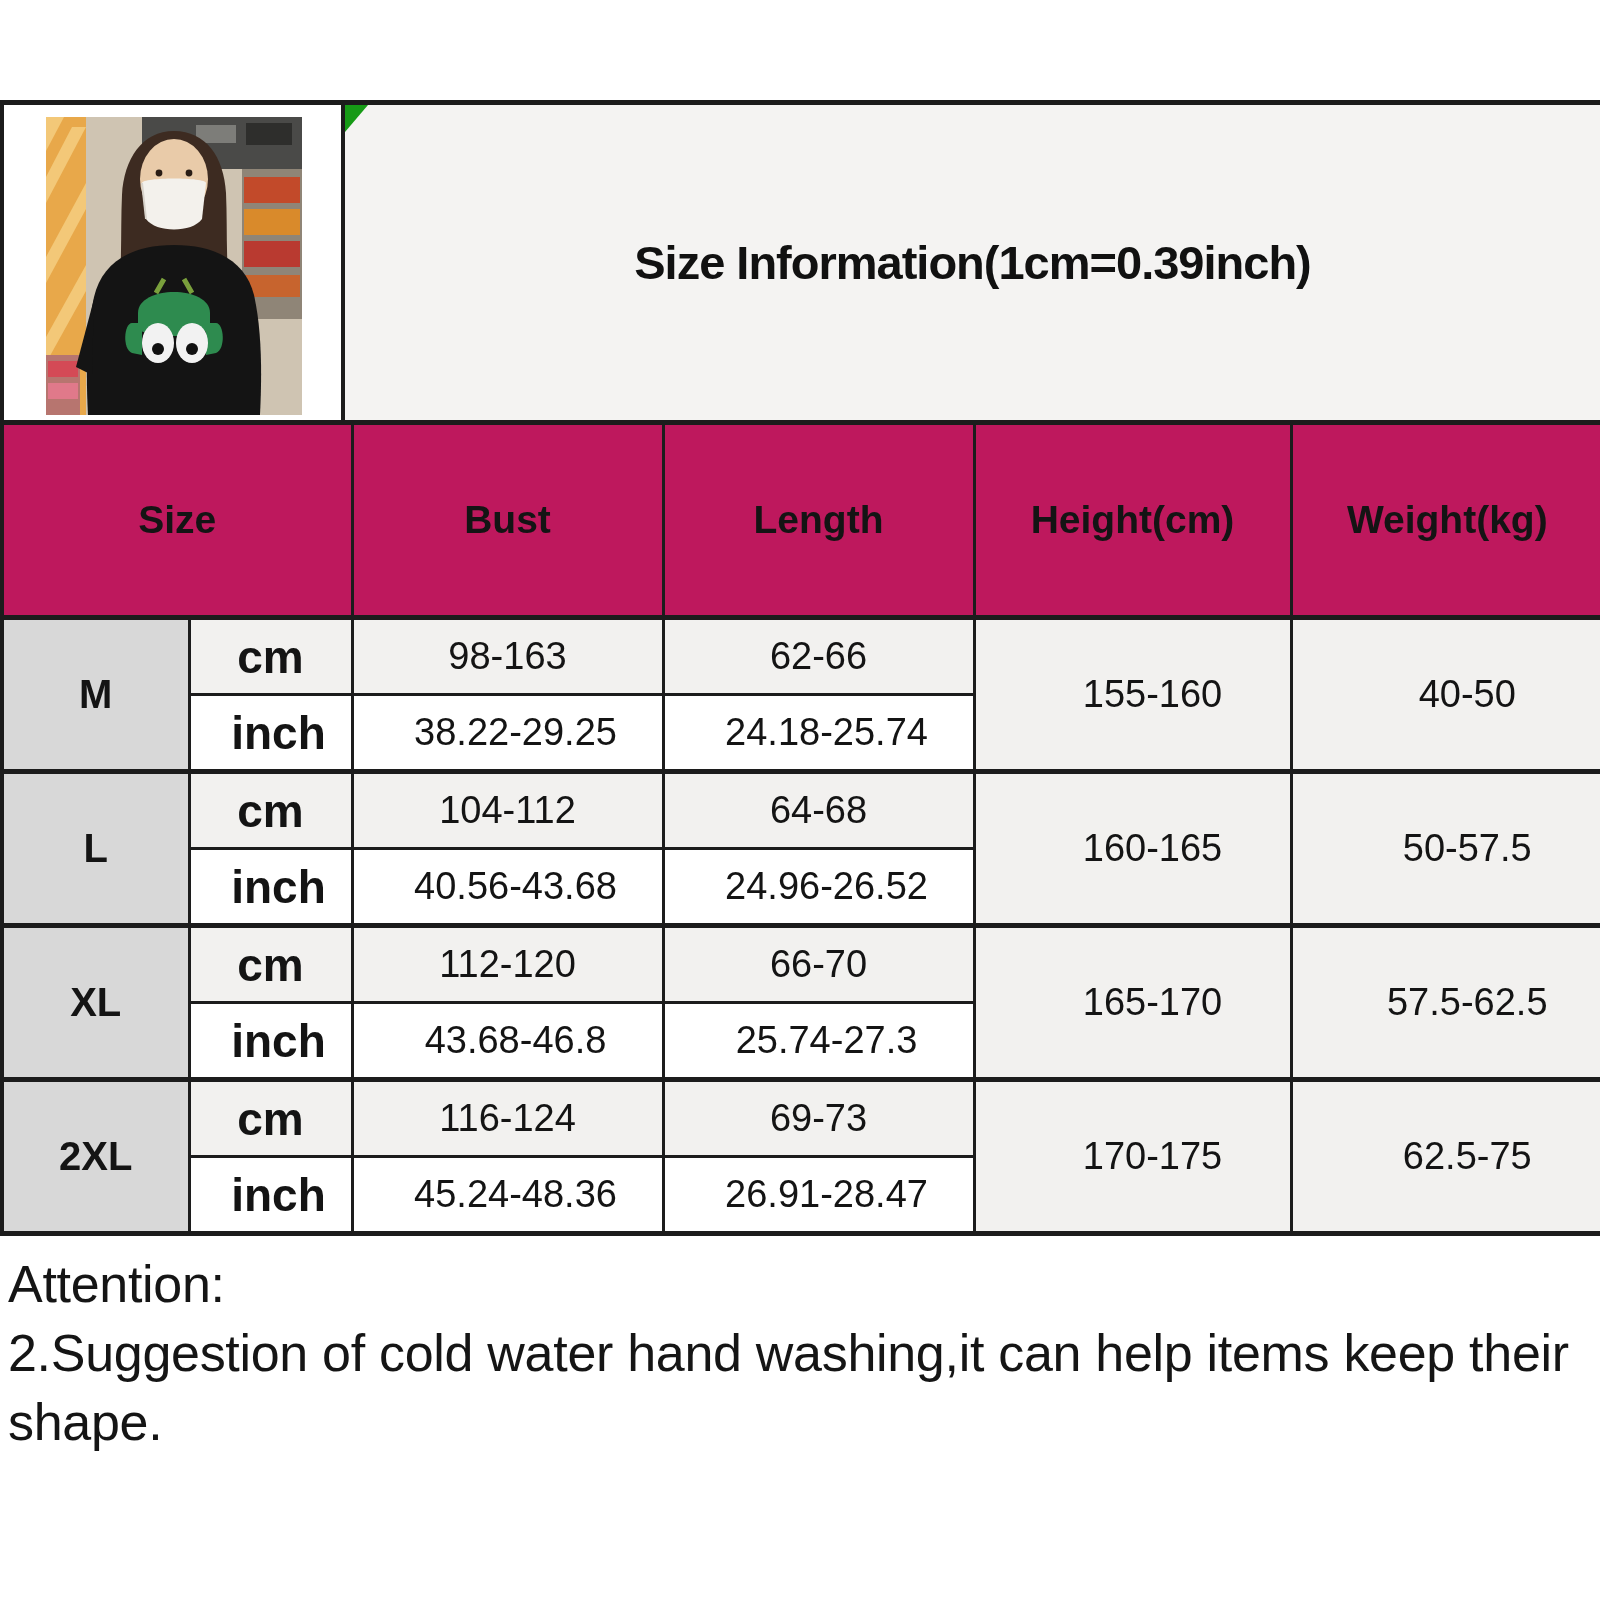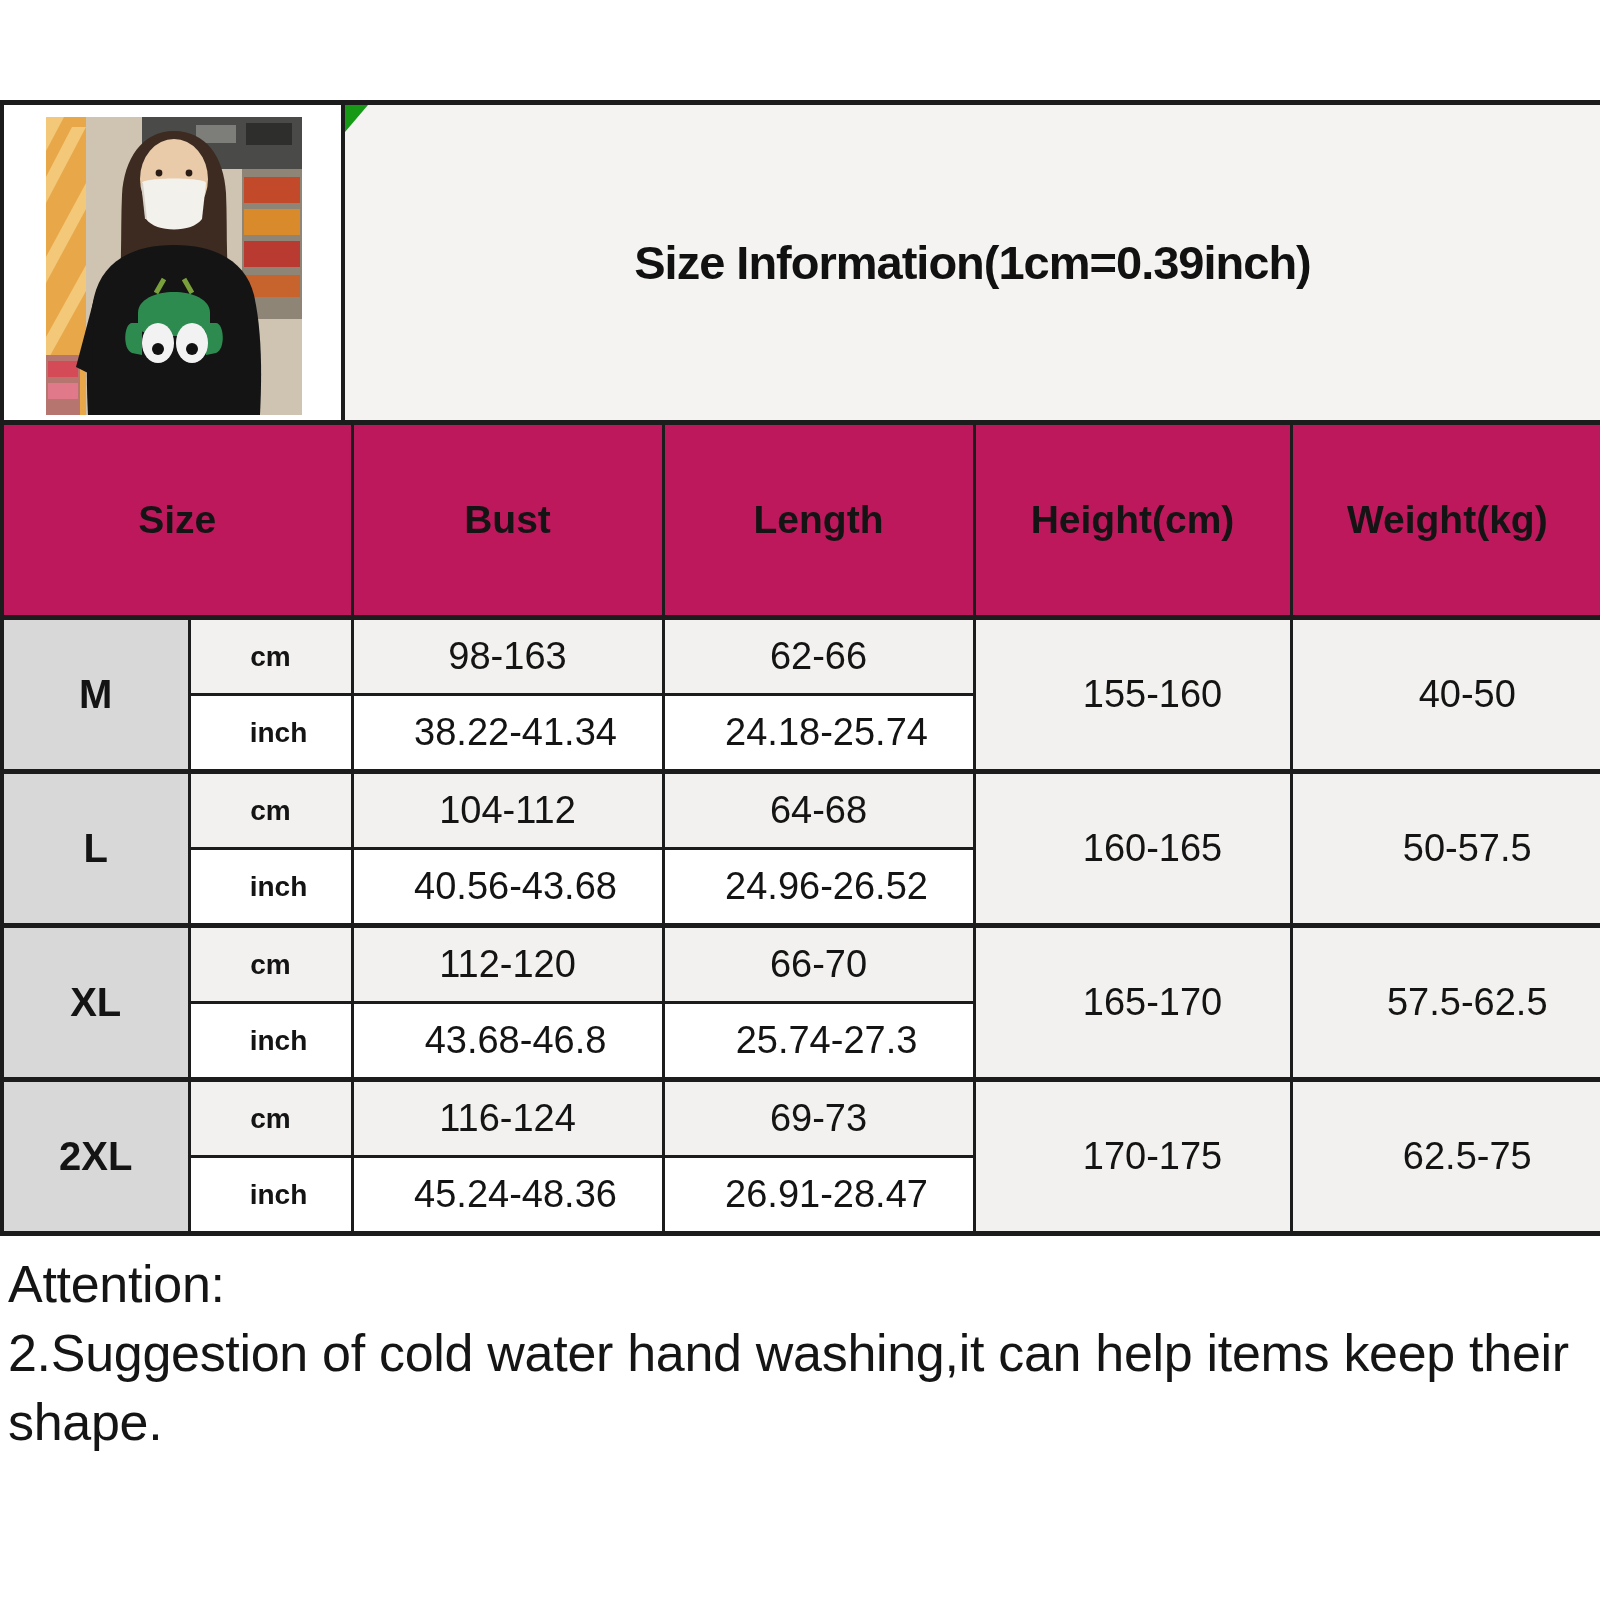--- a/index.html
+++ b/index.html
@@ -24,21 +24,21 @@
                      border-bottom:5px solid #1c1c1c; }
   .size-table th, .size-table td { border:3px solid #1c1c1c; text-align:center; vertical-align:middle;
                                    font-size:38px; color:#141414; }
   .size-table td:last-child, .size-table th:last-child { border-right:none; }
   tr.header-row { height:195px; }
   tr.header-row th { background:#be185d; font-size:39px; font-weight:bold; }
   tr.sub-row { height:77px; }
   tr.group-start th, tr.group-start td { border-top:5px solid #1c1c1c; }
   tr.inch-row td { border-top:2px solid #1c1c1c; background:#ffffff;padding-left:16px; }
   th.size-label { background:#d8d8d8; font-size:40px; font-weight:bold; }
-  td.unit-label { font-weight:bold; font-size:28px; }
+  td.unit-label { font-weight:bold; font-size:46px; }
   tr.cm-row td { background:#f2f1ef; }
   td.span-cell { background:#f2f1ef;padding-left:40px; }
 
   
   .attention { margin:14px 10px 0 8px; width:1570px; font-size:52px; line-height:1.33;
                letter-spacing:-0.3px; color:#151515; }
   .attention p { margin:0; }
 </style>
 </head>
 <body>
@@ -115,21 +115,21 @@
     <tr class="sub-row cm-row group-start">
       <th class="size-label" rowspan="2">M</th>
       <td class="unit-label">cm</td>
       <td>98-163</td>
       <td>62-66</td>
       <td class="span-cell" rowspan="2">155-160</td>
       <td class="span-cell" rowspan="2">40-50</td>
     </tr>
     <tr class="sub-row inch-row">
       <td class="unit-label">inch</td>
-      <td>38.22-41.34</td>
+      <td>38.22-29.25</td>
       <td>24.18-25.74</td>
     </tr>
 
     <tr class="sub-row cm-row group-start">
       <th class="size-label" rowspan="2">L</th>
       <td class="unit-label">cm</td>
       <td>104-112</td>
       <td>64-68</td>
       <td class="span-cell" rowspan="2">160-165</td>
       <td class="span-cell" rowspan="2">50-57.5</td>

